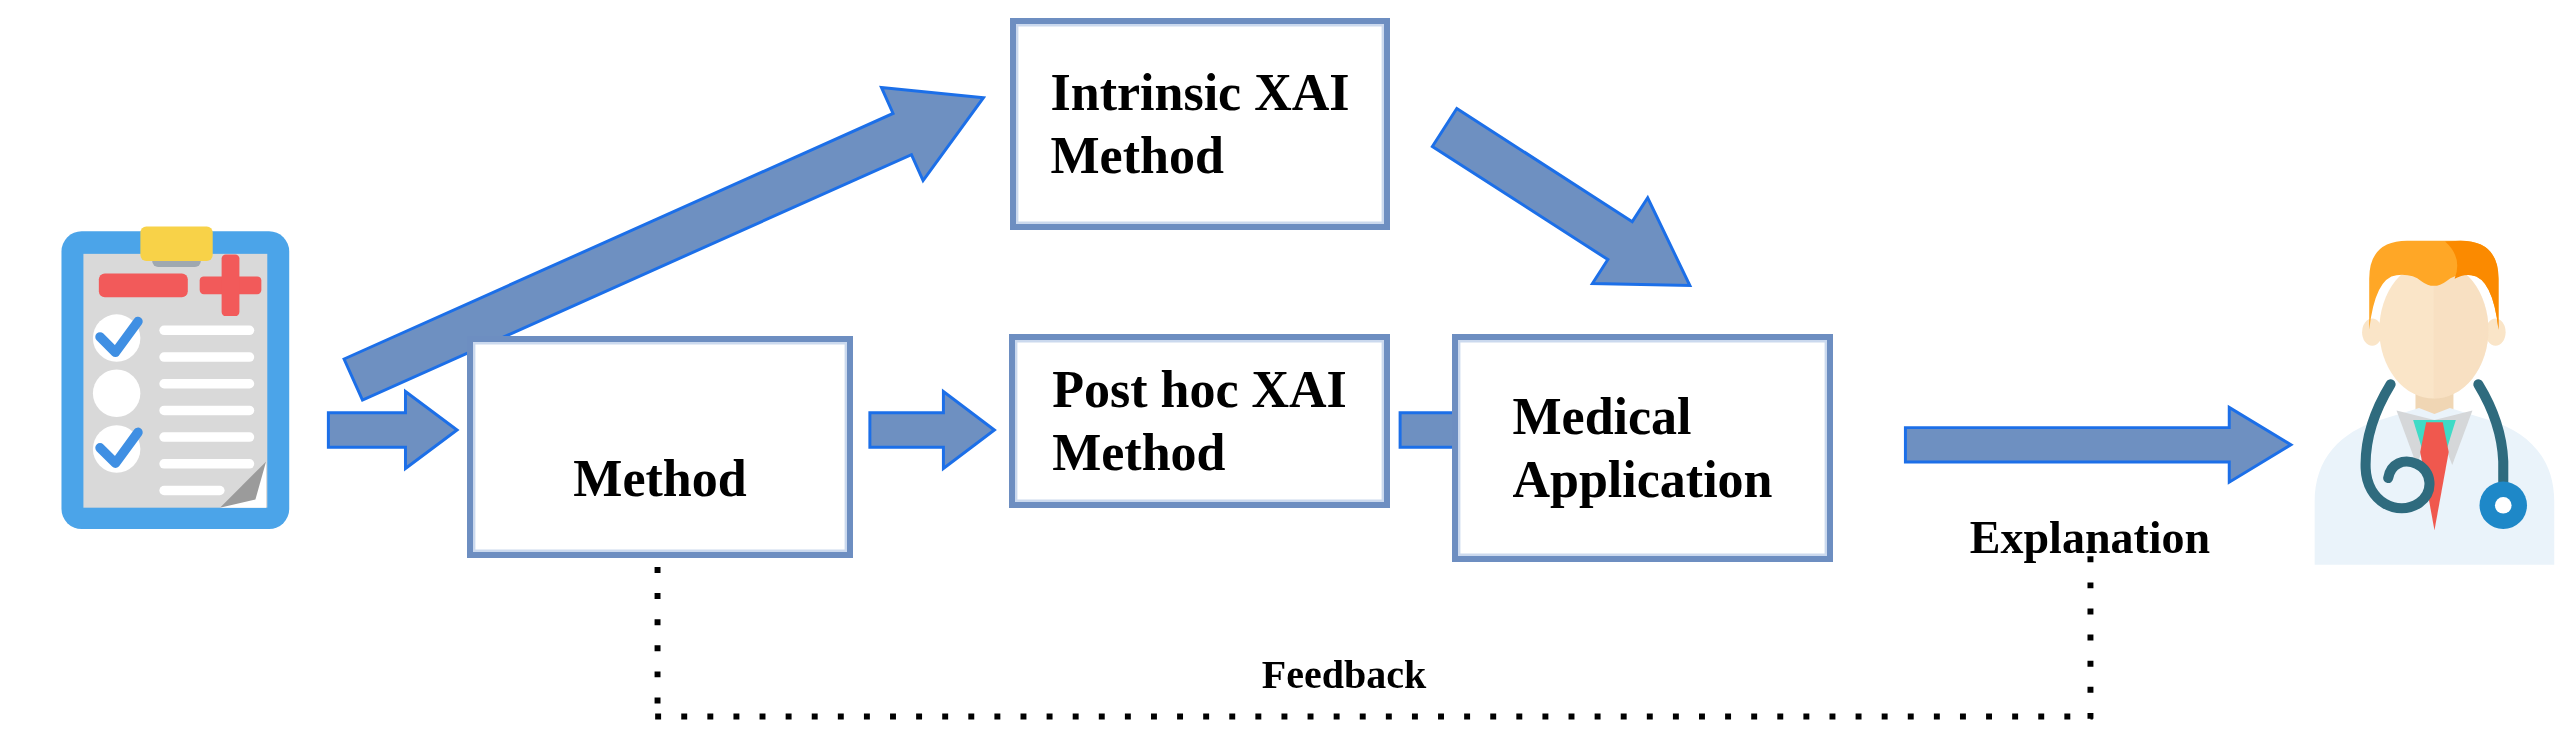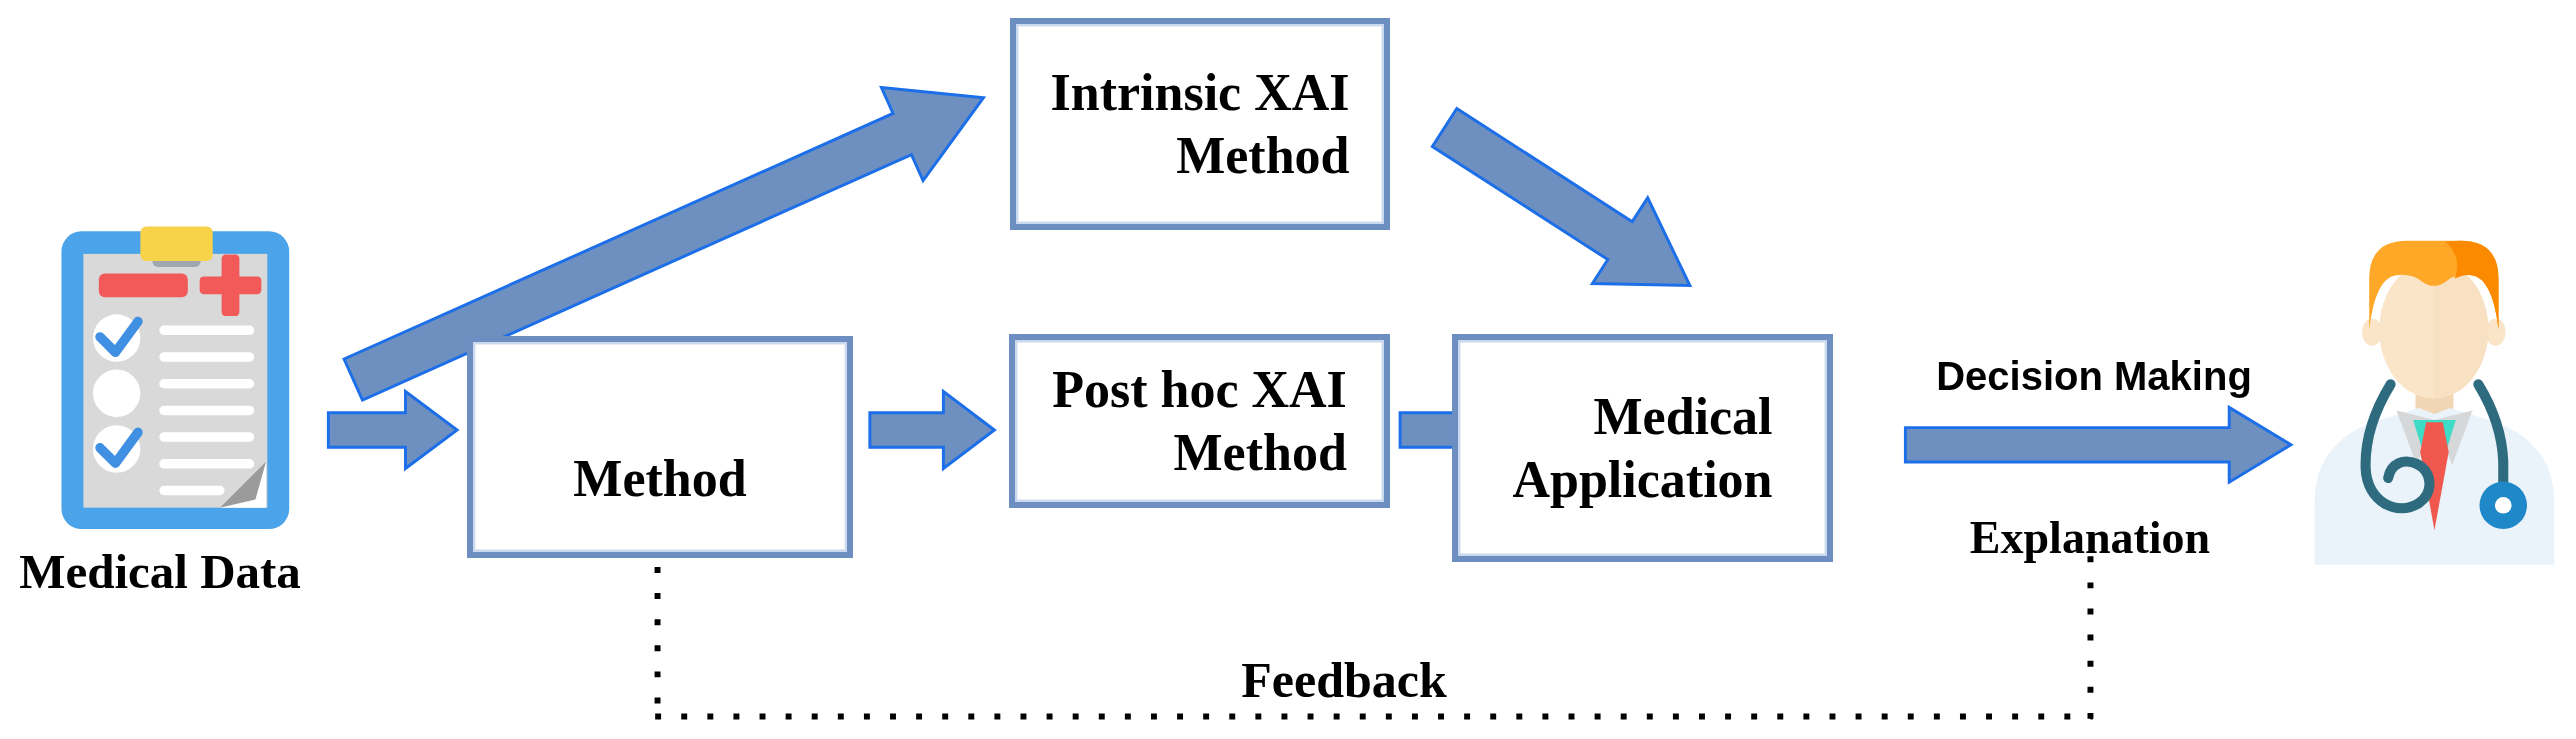--- a/index.html
+++ b/index.html
@@ -4,21 +4,21 @@
 <style>
   html,body{margin:0;padding:0;background:#fff;}
   .canvas{
     position:relative;width:2576px;height:739px;background:#fff;overflow:hidden;
     font-family:"Liberation Serif",serif;
   }
   .layer{position:absolute;left:0;top:0;width:2576px;height:739px;}
   .node{
     position:absolute;box-sizing:border-box;background:#ffffff;
     border:6px solid #6D8EC1;box-shadow:inset 0 0 0 2.4px #CBD9EE;
-    display:flex;align-items:center;justify-content:center;text-align:right;
+    display:flex;align-items:center;justify-content:center;text-align:left;
   }
   .node-label{
     font-family:"Liberation Serif",serif;font-weight:bold;font-size:52px;
     line-height:1.22;color:#000;
   }
   .lbl{position:absolute;text-align:center;font-weight:bold;color:#000;white-space:nowrap;}
   .serif-lbl{font-family:"Liberation Serif",serif;}
   .sans-lbl{font-family:"Liberation Sans",sans-serif;}
 </style>
 </head>
@@ -115,23 +115,21 @@
     </div>
   </div>
 
   <div class="node" style="left:1452px;top:334px;width:381px;height:228px;">
     <div class="node-label">
       <span>Medical</span><br>
       <span>Application</span>
     </div>
   </div>
 
-  <div class="lbl serif-lbl" style="left:0px;top:543px;width:320px;font-size:49px;">Medical Data</div>
 
 
-  <div class="lbl sans-lbl" style="left:1910px;top:354px;width:368px;font-size:40px;">Decision Making</div>
 
   <div class="lbl serif-lbl" style="left:1912px;top:511px;width:356px;font-size:46px;">Explanation</div>
 
-  <div class="lbl serif-lbl" style="left:1172px;top:651px;width:344px;font-size:50px;">Feedback</div>
+  <div class="lbl serif-lbl" style="left:1172px;top:651px;width:344px;font-size:40px;">Feedback</div>
 
 </div>
 
 
 </body></html>

